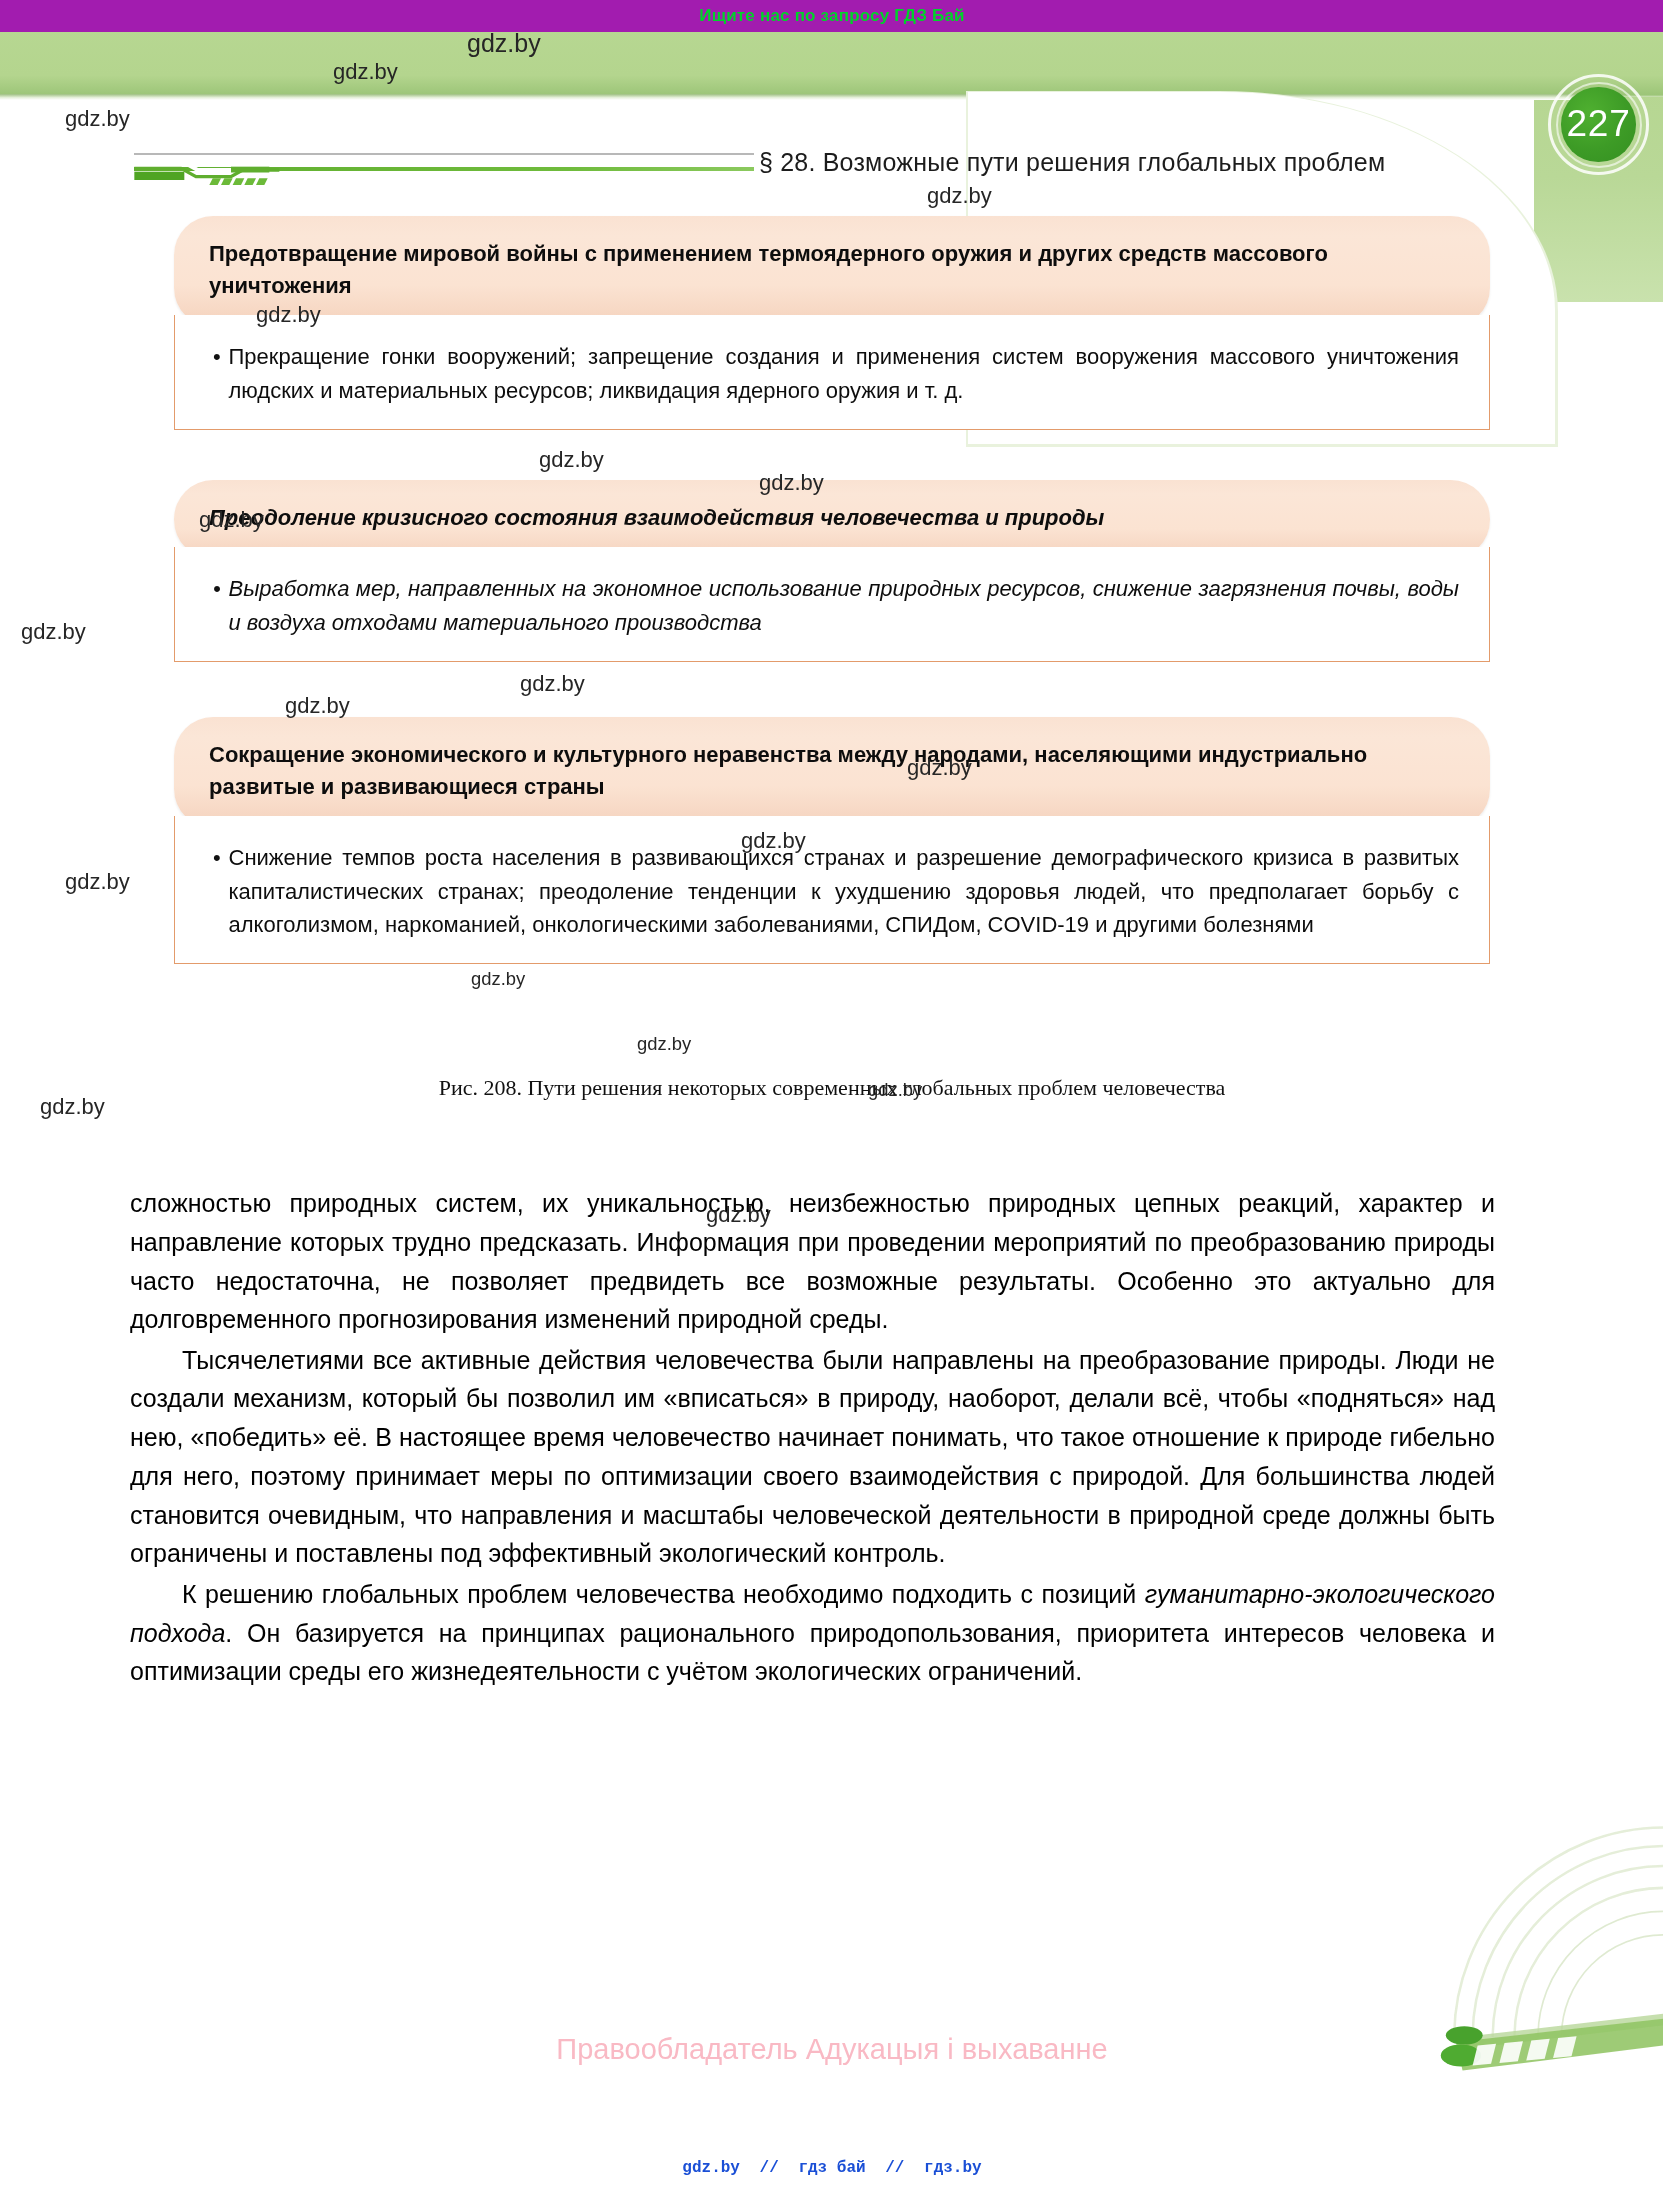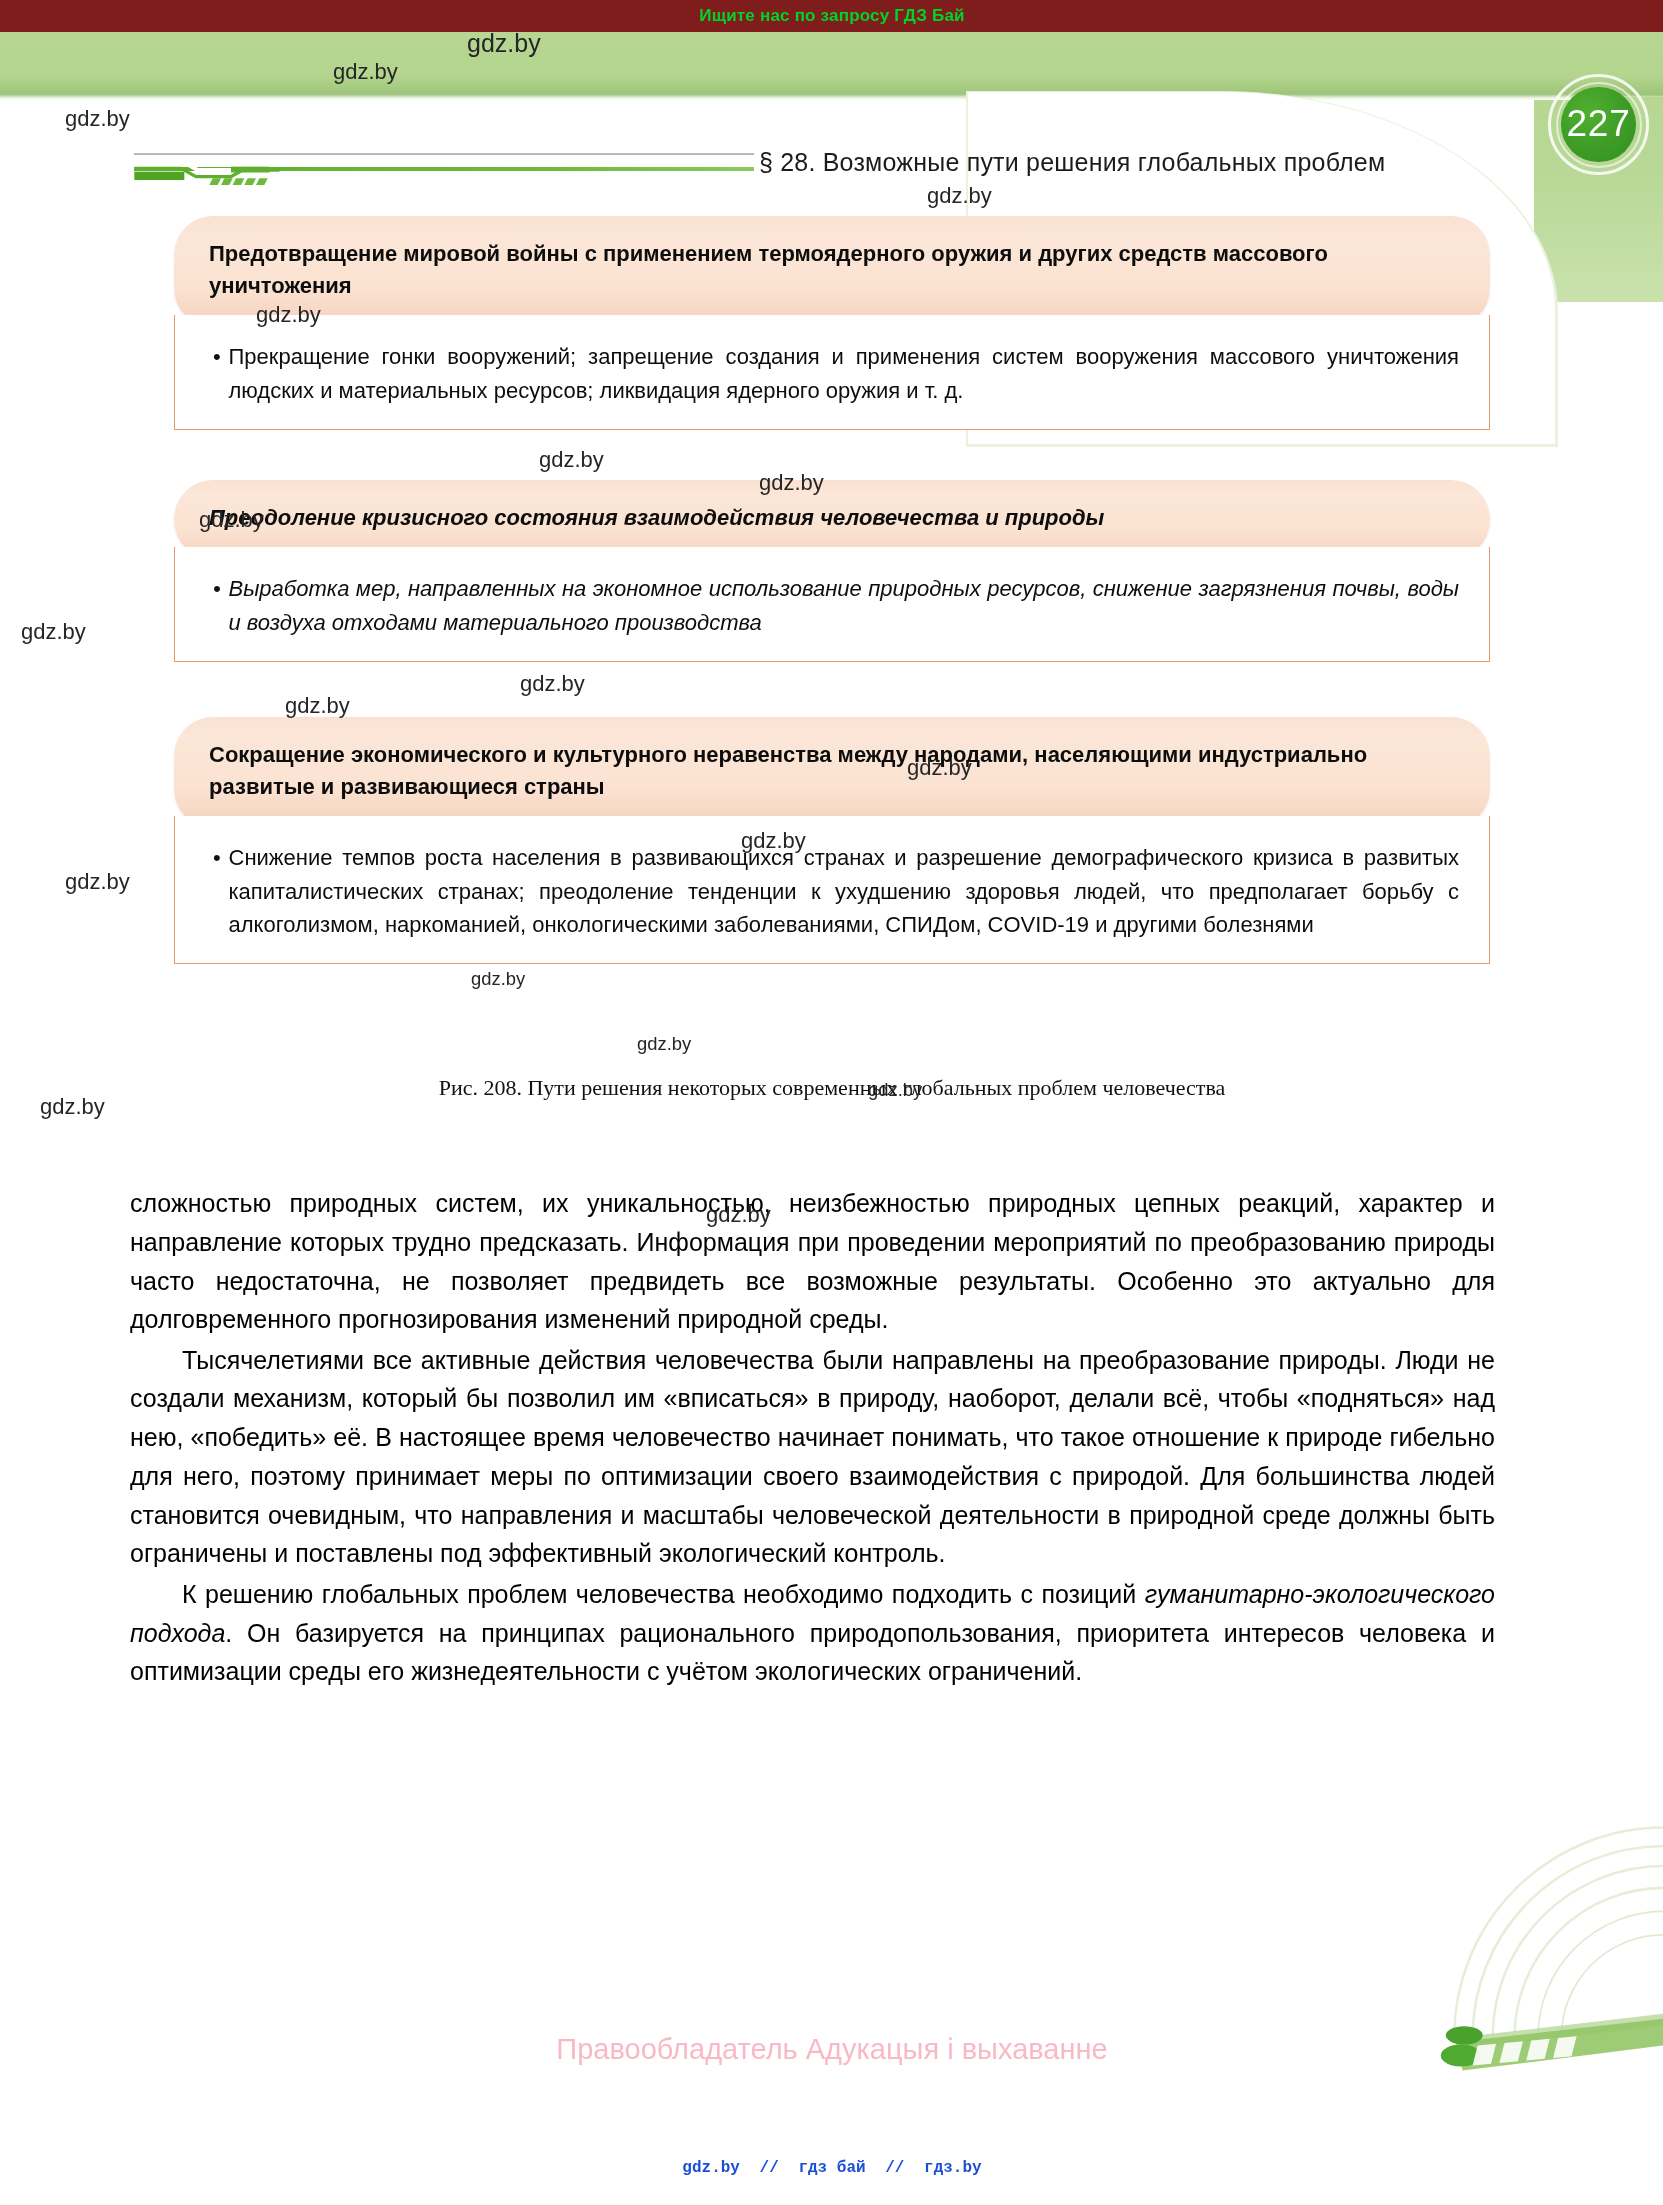--- a/index.html
+++ b/index.html
@@ -22,21 +22,21 @@
 
   
   .promo-bar {
     position: absolute;
     top: 0; left: 0;
     width: 1664px;
     height: 32px;
     display: flex;
     align-items: center;
     justify-content: center;
-    background: #7f1d1d;
+    background: #a21caf;
     z-index: 40;
   }
   .promo-text {
     color: #00d32a;
     font-size: 17px;
     font-weight: bold;
     font-family: "Liberation Sans", sans-serif;
     letter-spacing: 0.2px;
   }
 

